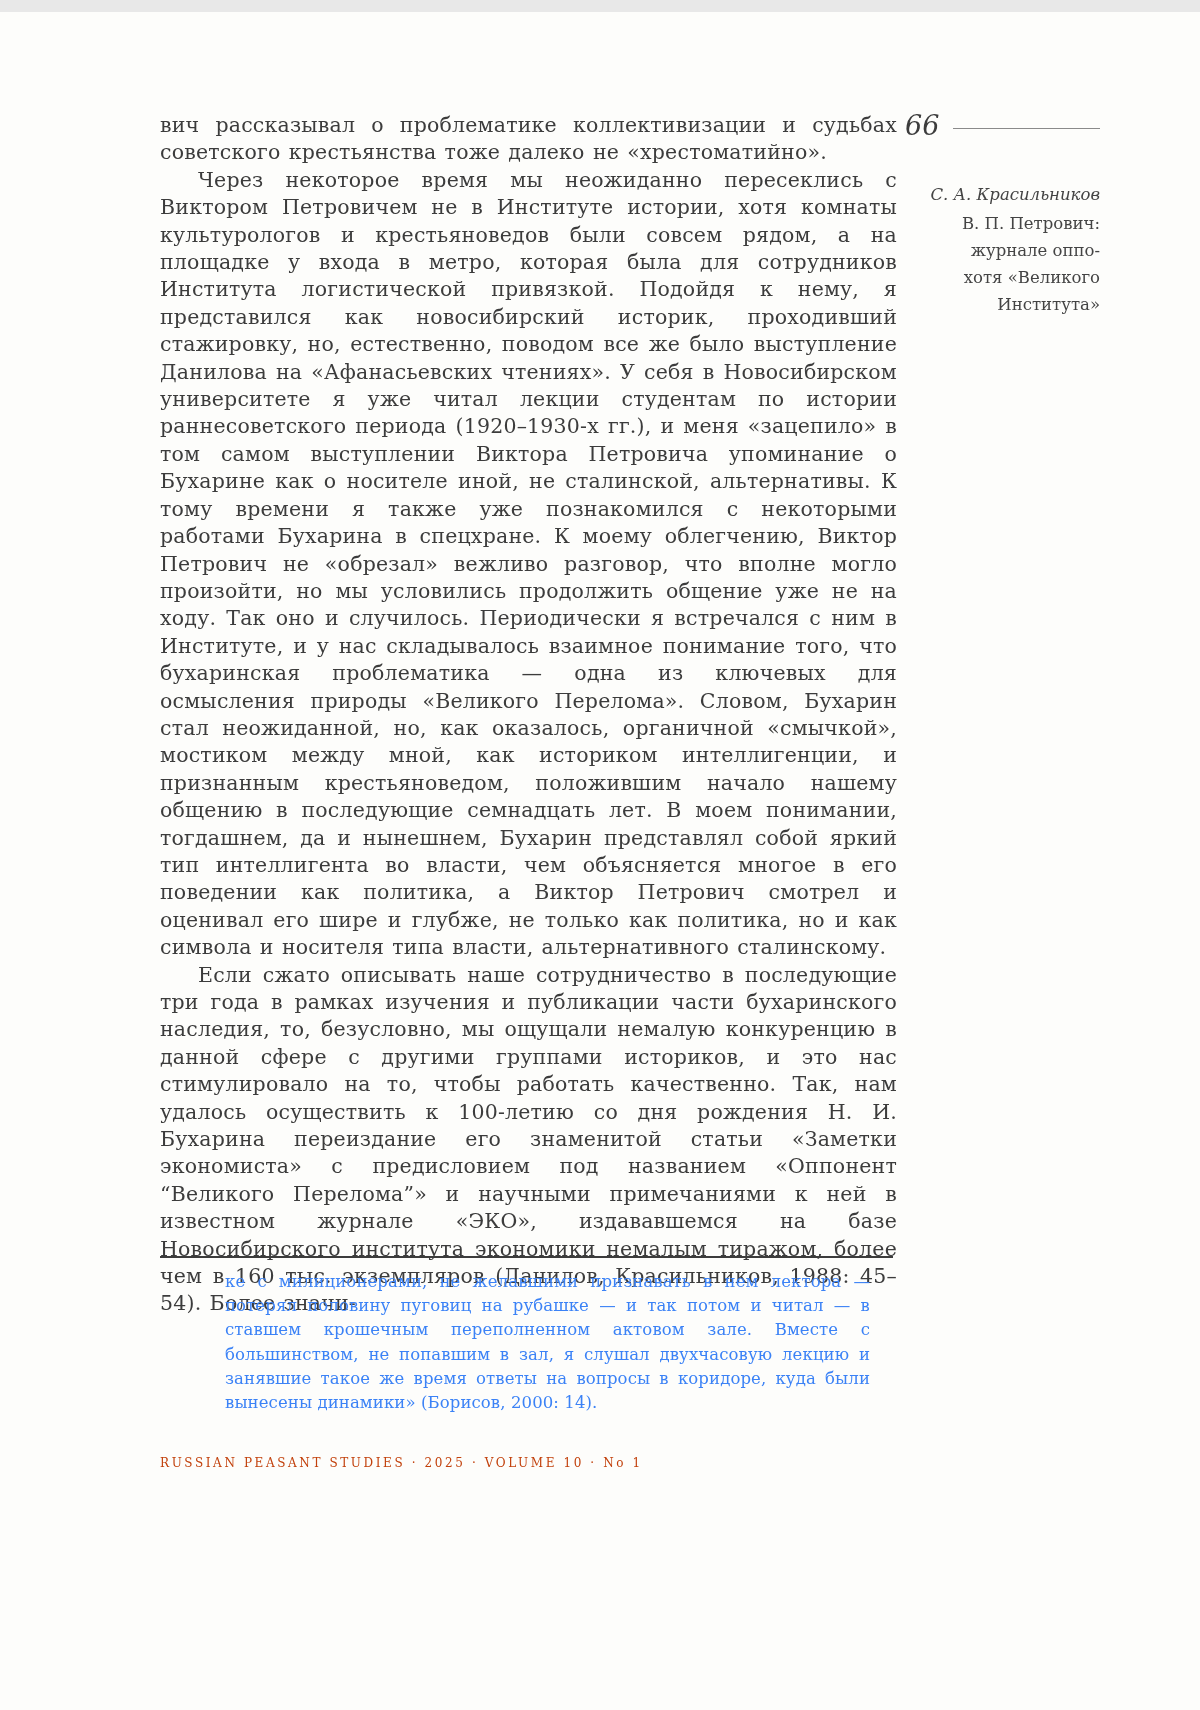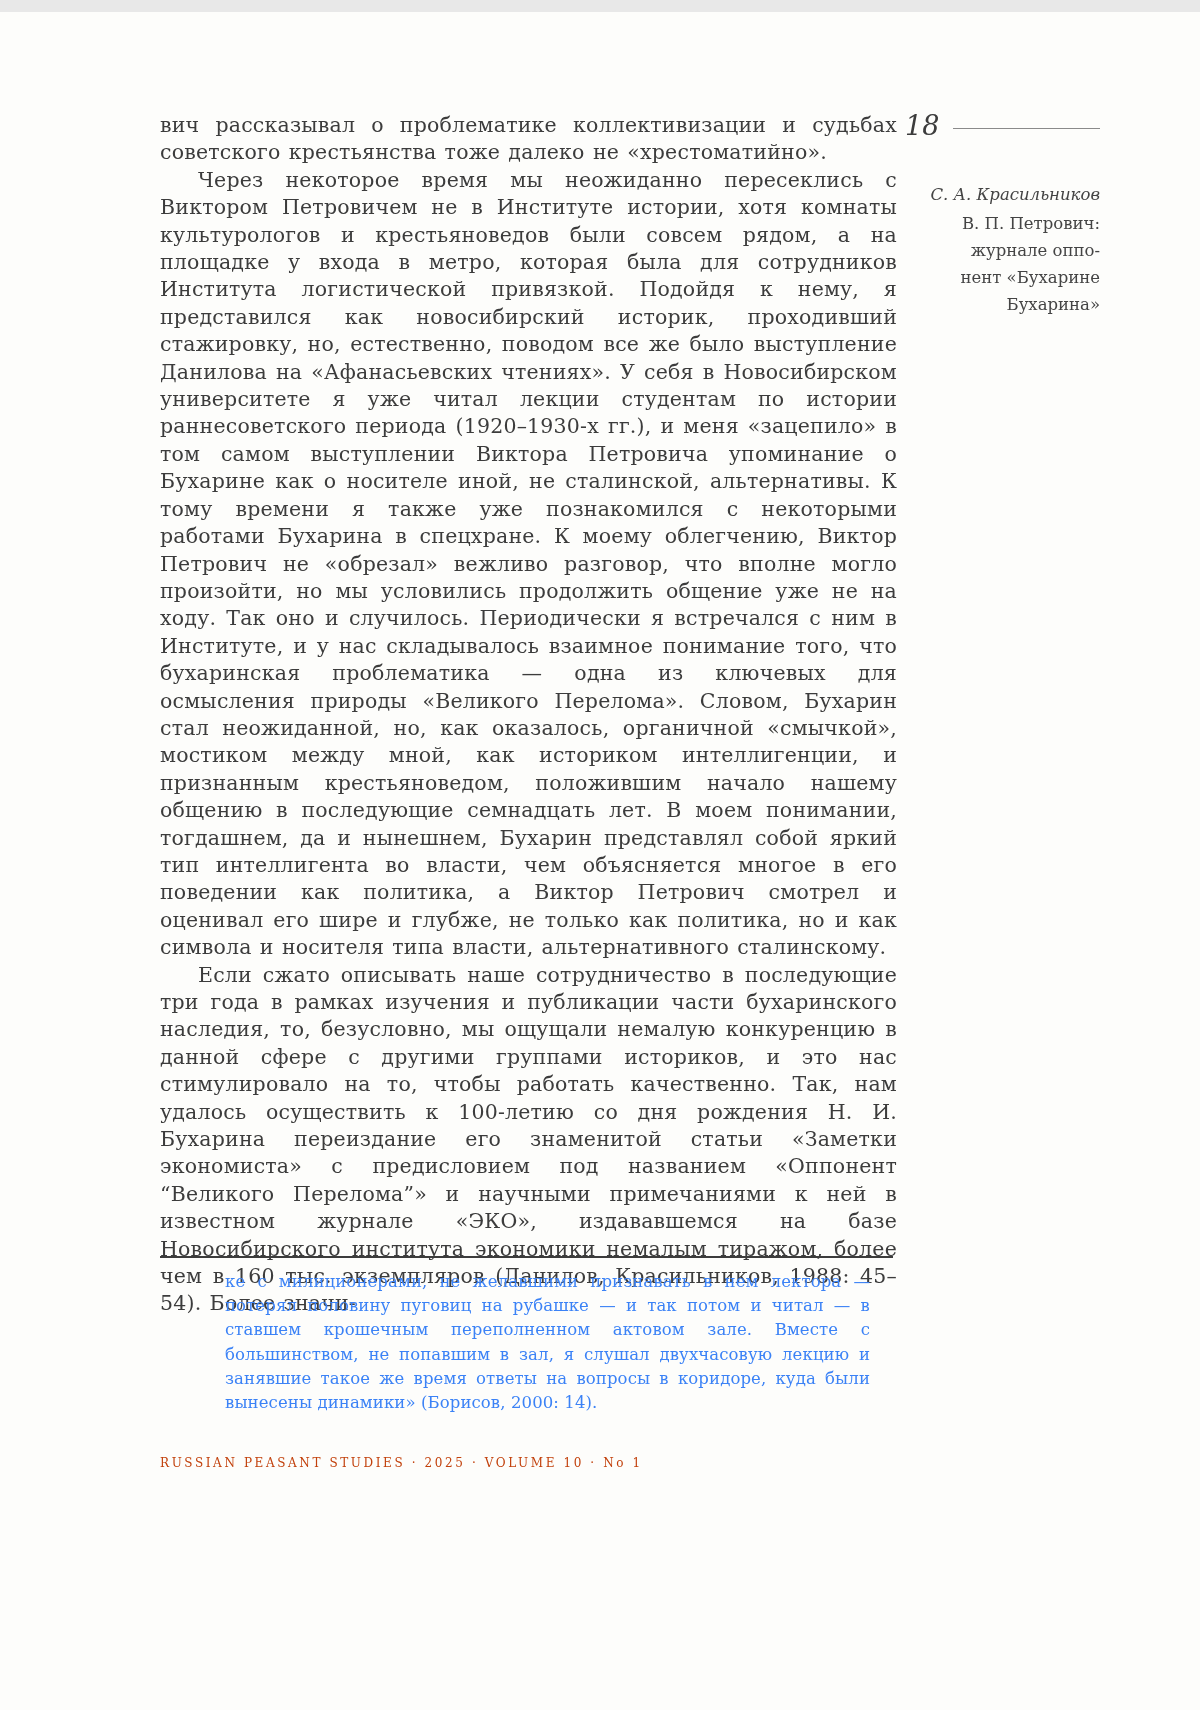--- a/index.html
+++ b/index.html
@@ -117,29 +117,29 @@
 <div class="page">
 
   <main class="body-col">
     <p class="no-indent">вич рассказывал о проблематике коллективизации и судьбах советского крестьянства тоже далеко не «хрестоматийно».</p>
     <p>Через некоторое время мы неожиданно пересеклись с Виктором Петровичем не в Институте истории, хотя комнаты культурологов и крестьяноведов были совсем рядом, а на площадке у входа в метро, которая была для сотрудников Института логистической привязкой. Подойдя к нему, я представился как новосибирский историк, проходивший стажировку, но, естественно, поводом все же было выступление Данилова на «Афанасьевских чтениях». У себя в Новосибирском университете я уже читал лекции студентам по истории раннесоветского периода (1920–1930-х гг.), и меня «зацепило» в том самом выступлении Виктора Петровича упоминание о Бухарине как о носителе иной, не сталинской, альтернативы. К тому времени я также уже познакомился с некоторыми работами Бухарина в спецхране. К моему облегчению, Виктор Петрович не «обрезал» вежливо разговор, что вполне могло произойти, но мы условились продолжить общение уже не на ходу. Так оно и случилось. Периодически я встречался с ним в Институте, и у нас складывалось взаимное понимание того, что бухаринская проблематика — одна из ключевых для осмысления природы «Великого Перелома». Словом, Бухарин стал неожиданной, но, как оказалось, органичной «смычкой», мостиком между мной, как историком интеллигенции, и признанным крестьяноведом, положившим начало нашему общению в последующие семнадцать лет. В моем понимании, тогдашнем, да и нынешнем, Бухарин представлял собой яркий тип интеллигента во власти, чем объясняется многое в его поведении как политика, а Виктор Петрович смотрел и оценивал его шире и глубже, не только как политика, но и как символа и носителя типа власти, альтернативного сталинскому.</p>
     <p>Если сжато описывать наше сотрудничество в последующие три года в рамках изучения и публикации части бухаринского наследия, то, безусловно, мы ощущали немалую конкуренцию в данной сфере с другими группами историков, и это нас стимулировало на то, чтобы работать качественно. Так, нам удалось осуществить к 100-летию со дня рождения Н. И. Бухарина переиздание его знаменитой статьи «Заметки экономиста» с предисловием под названием «Оппонент “Великого Перелома”» и научными примечаниями к ней в известном журнале «ЭКО», издававшемся на базе Новосибирского института экономики немалым тиражом, более чем в 160 тыс. экземпляров (Данилов, Красильников, 1988: 45–54). Более значи-</p>
   </main>
 
   <aside class="margin-col">
     <div class="page-number-row">
-      <span class="page-number">18</span>
+      <span class="page-number">66</span>
       <span class="header-rule"></span>
     </div>
     <div class="sidebar">
       <div class="author">С. А. Красильников</div>
       <div class="title-line">В. П. Петрович:</div>
       <div class="title-line">журнале оппо-</div>
-      <div class="title-line">нент «Бухарине</div>
-      <div class="title-line">Бухарина»</div>
+      <div class="title-line">хотя «Великого</div>
+      <div class="title-line">Института»</div>
     </div>
   </aside>
 
   <div class="footnote-block">
     <div class="footnote-rule"></div>
     <p class="footnote-text">ке с милиционерами, не желавшими признавать в нем лектора — потерял половину пуговиц на рубашке — и так потом и читал — в ставшем крошечным переполненном актовом зале. Вместе с большинством, не попавшим в зал, я слушал двухчасовую лекцию и занявшие такое же время ответы на вопросы в коридоре, куда были вынесены динамики» (Борисов, 2000: 14).</p>
   </div>
 
   <footer class="journal-footer">RUSSIAN PEASANT STUDIES · 2025 · VOLUME 10 · No 1</footer>
 

